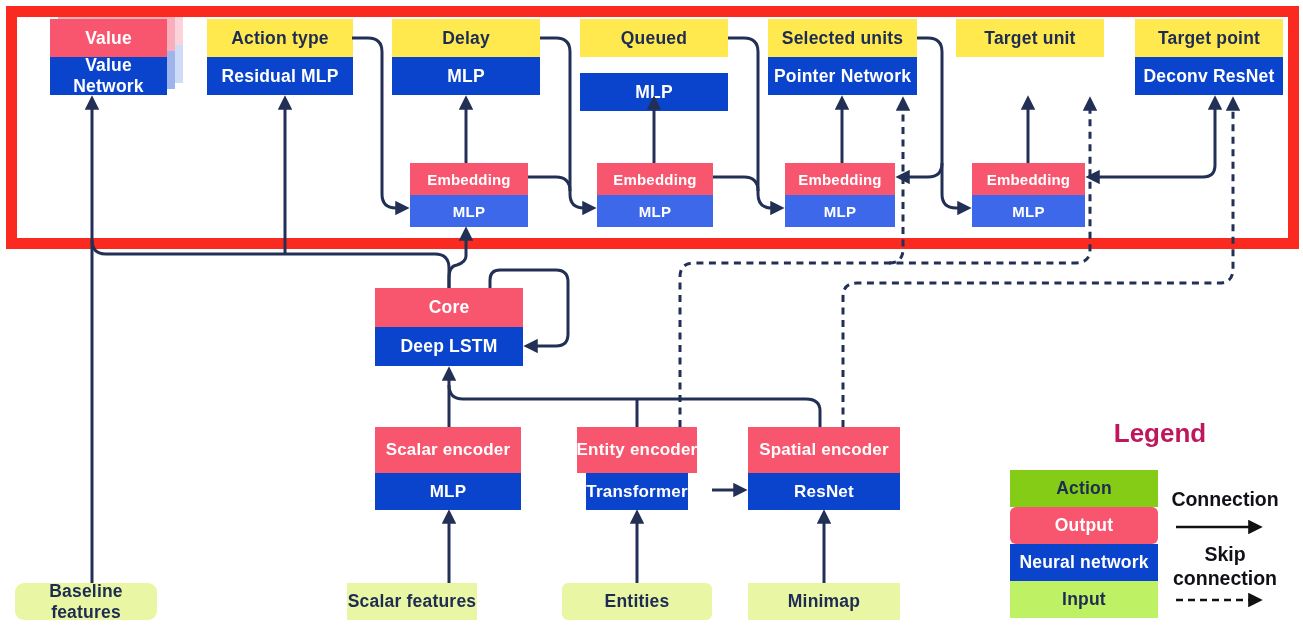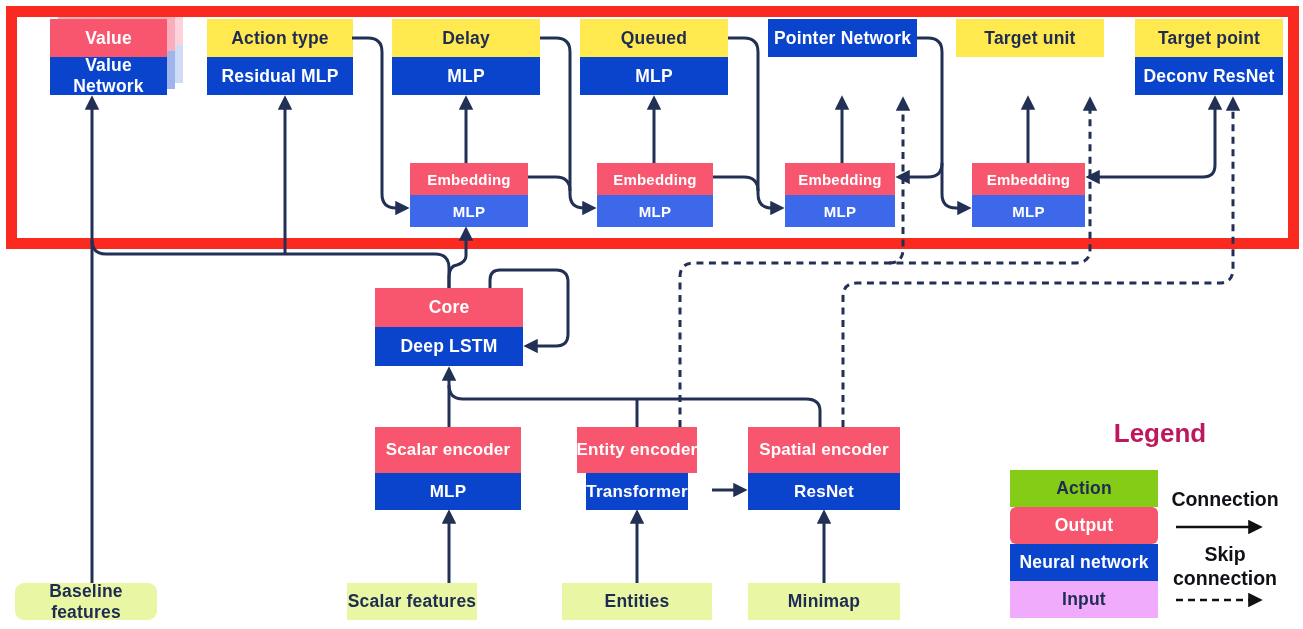--- a/index.html
+++ b/index.html
@@ -54,25 +54,26 @@
     <div class="cell head-cell blue">Value Network</div>
   </div>
   <div class="blk" style="left:207px;top:19px;width:146px;">
     <div class="cell head-cell yellow">Action type</div>
     <div class="cell head-cell blue">Residual MLP</div>
   </div>
   <div class="blk" style="left:392px;top:19px;width:148px;">
     <div class="cell head-cell yellow">Delay</div>
     <div class="cell head-cell blue">MLP</div>
   </div>
-  <div class="blk" style="left:580px;top:19px;width:148px;">
+  <div class="blk" style="left:580px;top:19px;width:148px;gap:16px;">
     <div class="cell head-cell yellow">Queued</div>
     <div class="cell head-cell blue">MLP</div>
   </div>
   <div class="blk" style="left:768px;top:19px;width:149px;">
+    <div class="cell head-cell yellow">Selected units</div>
     <div class="cell head-cell blue">Pointer Network</div>
   </div>
   <div class="blk" style="left:956px;top:19px;width:148px;">
     <div class="cell head-cell yellow">Target unit</div>
   </div>
   <div class="blk" style="left:1135px;top:19px;width:148px;">
     <div class="cell head-cell yellow">Target point</div>
     <div class="cell head-cell blue">Deconv ResNet</div>
   </div>
 
@@ -106,29 +107,29 @@
     <div class="cell enc-top pink">Entity encoder</div>
     <div class="cell enc-bot blue">Transformer</div>
   </div>
   <div class="blk" style="left:748px;top:427px;width:152px;">
     <div class="cell enc-top pink">Spatial encoder</div>
     <div class="cell enc-bot blue">ResNet</div>
   </div>
 
   <div class="cell input-cell green abs" style="left:15px;top:583px;width:142px;border-radius:9px;">Baseline features</div>
   <div class="cell input-cell green abs" style="left:347px;top:583px;width:130px;">Scalar features</div>
-  <div class="cell input-cell green abs" style="left:562px;top:583px;width:150px;">Entities</div>
+  <div class="cell input-cell green abs" style="left:562px;top:583px;width:150px;border-radius:6px;">Entities</div>
   <div class="cell input-cell green abs" style="left:748px;top:583px;width:152px;">Minimap</div>
 
   <div class="legend-title">Legend</div>
   <div class="blk" style="left:1010px;top:470px;width:148px;">
     <div class="cell legend-swatch" style="color: rgb(30, 43, 82); background: #84cc16;">Action</div>
     <div class="cell legend-swatch" style="color: rgb(255, 255, 255); background: rgb(248, 86, 111); border-radius: 6px;">Output</div>
     <div class="cell legend-swatch" style="color: rgb(255, 255, 255); background: rgb(10, 68, 205);">Neural network</div>
-    <div class="cell legend-swatch" style="color: rgb(30, 43, 82); background: #f0abfc;">Input</div>
+    <div class="cell legend-swatch" style="color: rgb(30, 43, 82); background: #bef264;">Input</div>
   </div>
   <div class="legend-label" style="left:1163px;top:488px;">Connection</div>
   <div class="legend-label" style="left:1163px;top:543px;">Skip connection</div>
 
   <div id="redbox"></div>
 
   <svg id="wires" width="1303" height="629" viewBox="0 0 1303 629">
     <defs>
       <marker id="arr" viewBox="0 0 10 10" refX="4" refY="5" markerWidth="4.8" markerHeight="4.8" orient="auto">
         <path d="M0 0 L10 5 L0 10 Z" fill="#233056"></path>

